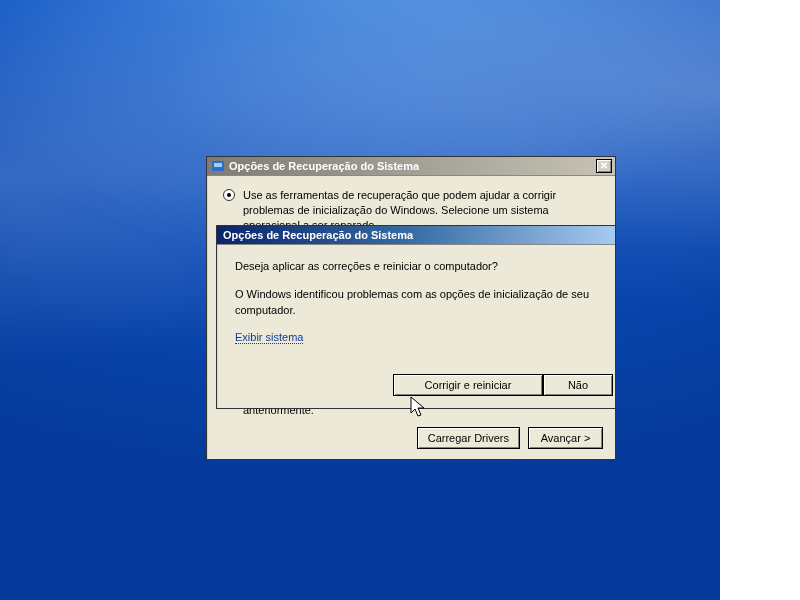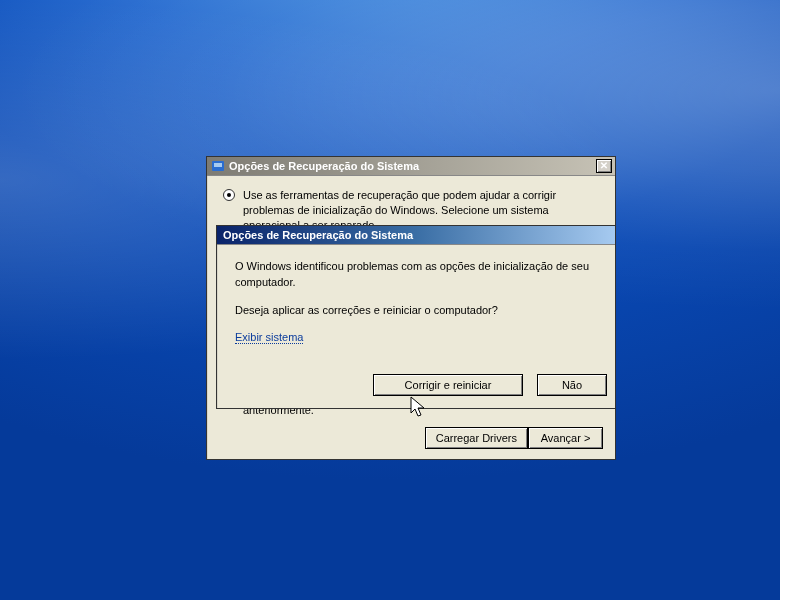--- a/index.html
+++ b/index.html
@@ -4,21 +4,21 @@
 <style>
   * { box-sizing: border-box; }
   html, body {
     margin: 0; padding: 0;
     width: 800px; height: 600px;
     overflow: hidden;
     font-family: Tahoma, "Segoe UI", sans-serif;
     font-size: 11px;
   }
   .desktop {
-    width: 780px; height: 600px;
+    width: 720px; height: 600px;
     background: radial-gradient(ellipse 900px 600px at 50% -20%,
       #5ba3e8 0%,
       #2a6dd0 35%,
       #0a4bb8 60%,
       #053a9a 100%);
     position: relative;
     padding-left: 36px;
   }
   .swoosh {
     position: absolute; inset: 0;
@@ -94,34 +94,34 @@
     box-shadow: inset 1px 1px 0 #fff, inset -1px -1px 0 #808080;
     padding:0 10px;
     font: 11px Tahoma, sans-serif;
     display:inline-flex; align-items:center; justify-content:center;
     cursor: default;
     min-width: 75px;
   }
 
   .bottom-buttons {
     position:absolute; right:12px; bottom:10px;
-    display:flex; 
+    display:flex; gap:8px;
   }
 
   
   .win-inner {
     left: 216px; top: 225px;
     width: 400px; height: 184px;
   }
   .inner-body { padding: 14px 18px 10px 18px; }
   .inner-text { line-height:1.45; margin-bottom:12px; }
 
   .inner-buttons {
-    position:absolute; right:8px; bottom:12px;
-    display:flex; gap:14px;
+    position:absolute; right:2px; bottom:12px;
+    display:flex; 
   }
 
   
   .cursor {
     position:absolute; left:410px; top:396px;
     width:18px; height:24px; pointer-events:none;
     z-index:50;
   }
 </style>
 </head>
@@ -160,22 +160,22 @@
       <div class="btn" style="min-width:100px">Carregar Drivers</div>
       <div class="btn">Avançar &gt;</div>
     </div>
   </div>
 
   <div class="window win-inner">
     <div class="titlebar active">
       <span class="title-text" style="padding-left:2px">Opções de Recuperação do Sistema</span>
     </div>
     <div class="inner-body">
+      <div class="inner-text">Deseja aplicar as correções e reiniciar o computador?</div>
       <div class="inner-text">O Windows identificou problemas com as opções de inicialização de seu computador.</div>
-      <div class="inner-text">Deseja aplicar as correções e reiniciar o computador?</div>
       <span class="link">Exibir sistema</span>
     </div>
     <div class="inner-buttons">
       <div class="btn" style="min-width:150px">Corrigir e reiniciar</div>
       <div class="btn" style="min-width:70px">Não</div>
     </div>
   </div>
 
   <div class="cursor">
     <svg width="18" height="24" viewBox="0 0 18 24">

